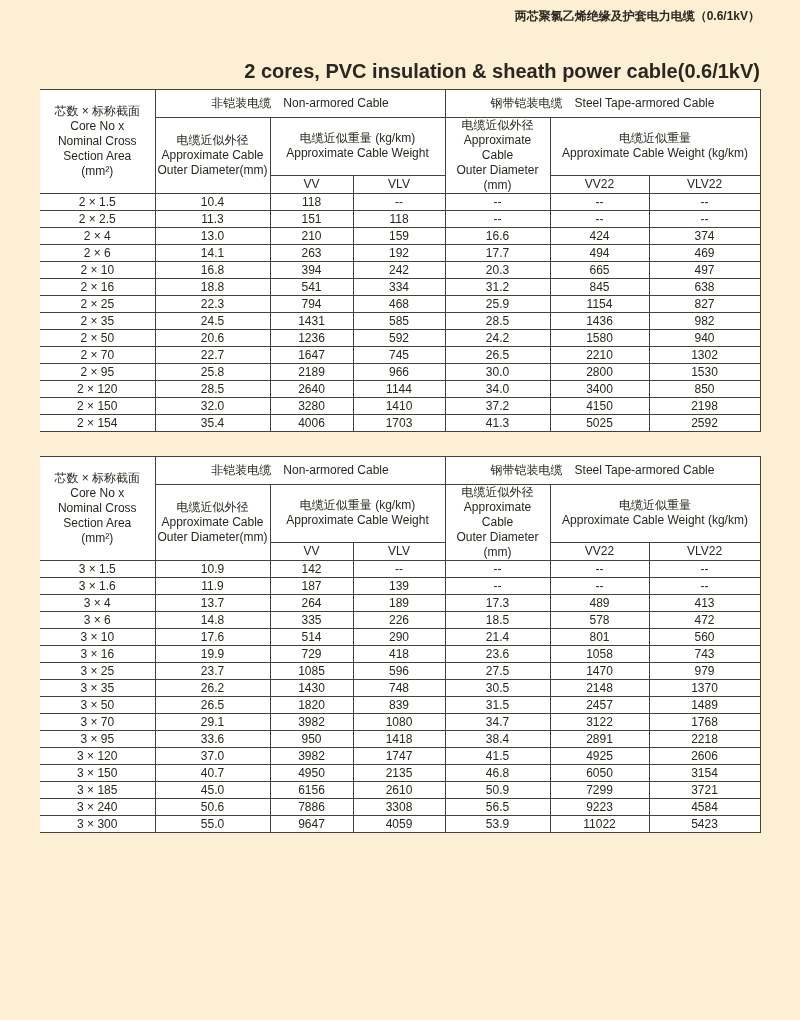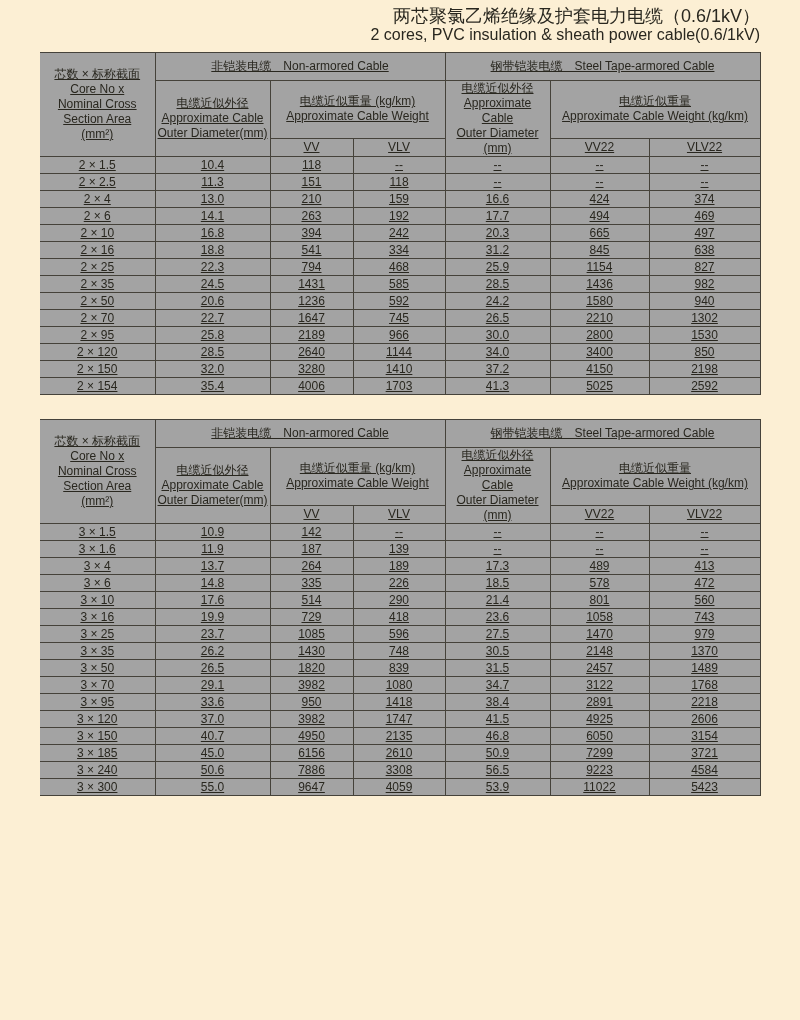--- a/index.html
+++ b/index.html
@@ -17,35 +17,35 @@
   .page {
     width: 720px;
     margin: 0 40px;
   }
   .titles {
     text-align: right;
     padding-top: 8px;
     margin-bottom: 8px;
   }
   .title-zh {
-    font-size: 18px;
-    font-weight: 400;
+    font-size: 12px;
+    font-weight: 700;
     line-height: 17px;
   }
   .title-en {
-    font-size: 16px;
-    font-weight: 400;
+    font-size: 20px;
+    font-weight: 700;
     line-height: 19px;
+    margin-top: 37px;
   }
   table.spec {
     width: 720px;
     border-collapse: collapse;
     table-layout: fixed;
-    background: #a3a3a3;
-    text-decoration: underline;
+    background: #ffffff;
   }
   table.spec th, table.spec td {
     border: 1px solid #45423a;
     text-align: center;
     vertical-align: middle;
     white-space: pre-line;
     padding: 0 2px;
     font-weight: 400;
   }
   

